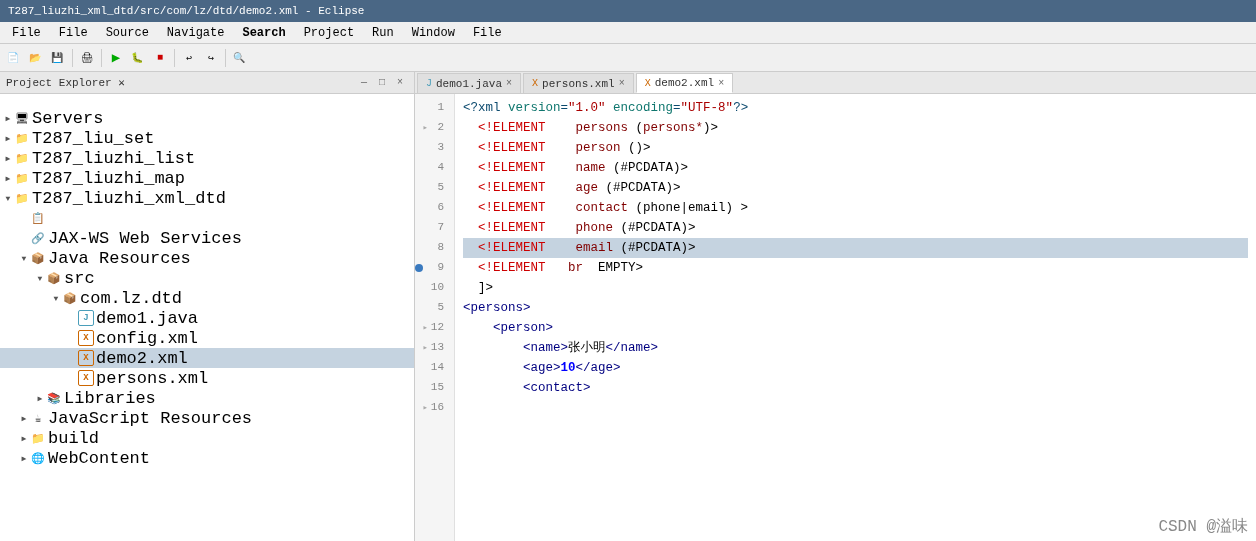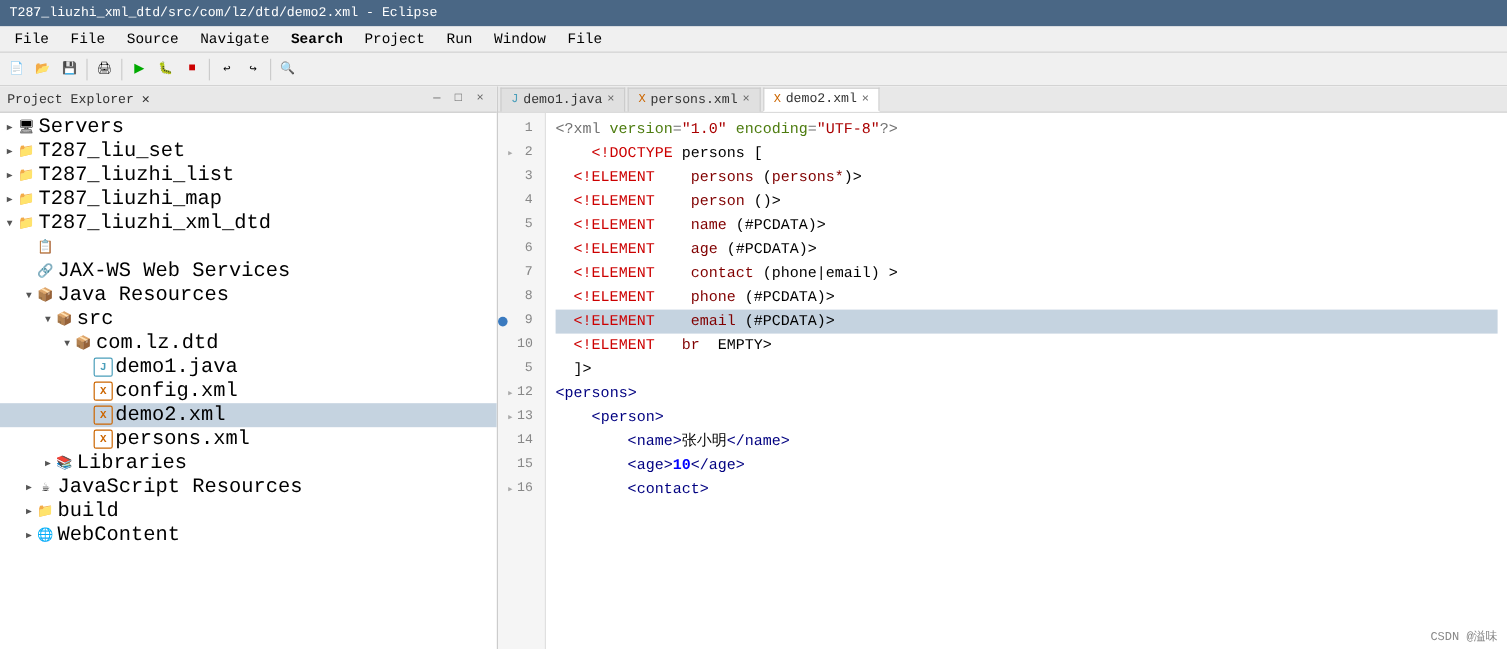--- a/index.html
+++ b/index.html
@@ -75,20 +75,21 @@
       height: calc(541px - 22px - 22px - 28px);
     }
 
     
     .left-panel {
       width: 415px;
       border-right: 1px solid #ccc;
       display: flex;
       flex-direction: column;
       background: #fff;
+      gap: 12px;
     }
 
     .panel-header {
       height: 22px;
       background: #e8e8e8;
       border-bottom: 1px solid #ccc;
       display: flex;
       align-items: center;
       padding: 0 6px;
       justify-content: space-between;
@@ -247,32 +248,32 @@
     }
     .code-line {
       height: 20px;
       display: flex;
       align-items: center;
       white-space: pre;
       font-size: 12.5px;
     }
     .code-line.highlighted { background: #c5d3e0; }
     .c-black { color: #000; }
-    .c-gray { color: #737373; }
+    .c-gray { color: #0c4a6e; }
     .c-tag { color: #000080; }
-    .c-attr { color: #4d7c0f; }
+    .c-attr { color: #0f766e; }
     .c-val { color: #aa0000; }
     .c-elem { color: #800000; }
     .c-dtd { color: #cc0000; }
 
     .watermark {
       position: fixed;
       bottom: 4px;
       right: 8px;
-      font-size: 10px;
+      font-size: 16px;
       color: #888;
     }
   </style>
 </head>
 <body>
 
 <div class="title-bar">
   <span>T287_liuzhi_xml_dtd/src/com/lz/dtd/demo2.xml - Eclipse</span>
 </div>
 
@@ -470,23 +471,20 @@
         <div class="line-number">14</div>
         <div class="line-number">15</div>
         <div class="line-number">16<span class="fold-marker">▸</span></div>
       </div>
       <div class="code-area">
 
         <div class="code-line">
           <span class="c-gray">&lt;?xml </span><span class="c-attr">version</span><span class="c-gray">=</span><span class="c-val">"1.0"</span><span class="c-gray"> </span><span class="c-attr">encoding</span><span class="c-gray">=</span><span class="c-val">"UTF-8"</span><span class="c-gray">?&gt;</span>
         </div>
 
-        <div class="code-line">
-          <span>&nbsp;&nbsp;&nbsp;&nbsp;</span><span class="c-dtd">&lt;!DOCTYPE</span><span>&nbsp;</span><span class="c-black">persons [</span>
-        </div>
 
         <div class="code-line">
           <span>&nbsp;&nbsp;</span><span class="c-dtd">&lt;!ELEMENT</span><span>&nbsp;&nbsp;&nbsp;&nbsp;</span><span class="c-elem">persons</span><span class="c-black"> (</span><span class="c-elem">persons*</span><span class="c-black">)&gt;</span>
         </div>
 
         <div class="code-line">
           <span>&nbsp;&nbsp;</span><span class="c-dtd">&lt;!ELEMENT</span><span>&nbsp;&nbsp;&nbsp;&nbsp;</span><span class="c-elem">person</span><span class="c-black"> (</span><span class="c-black">)&gt;</span>
         </div>
 
         <div class="code-line">

